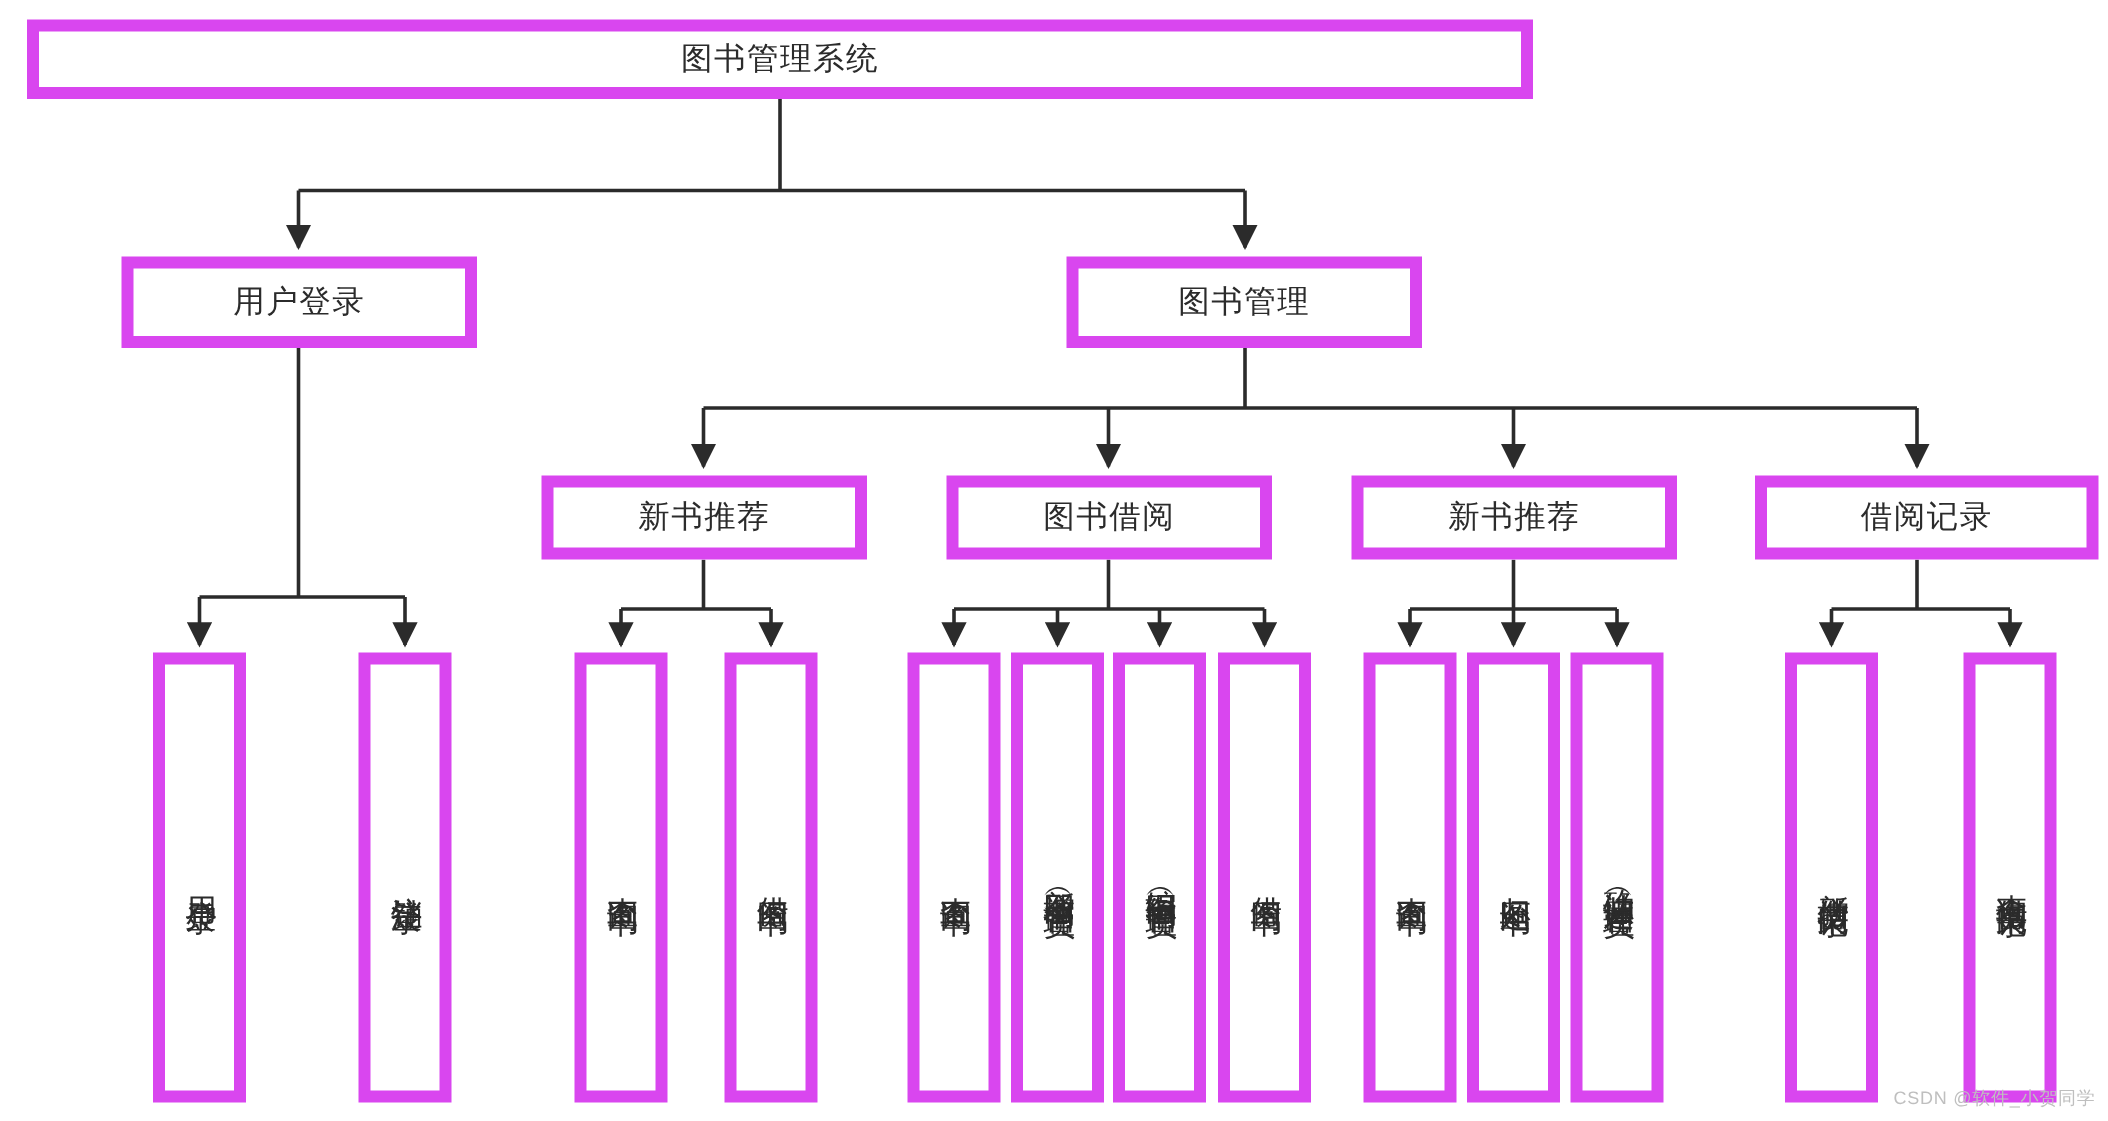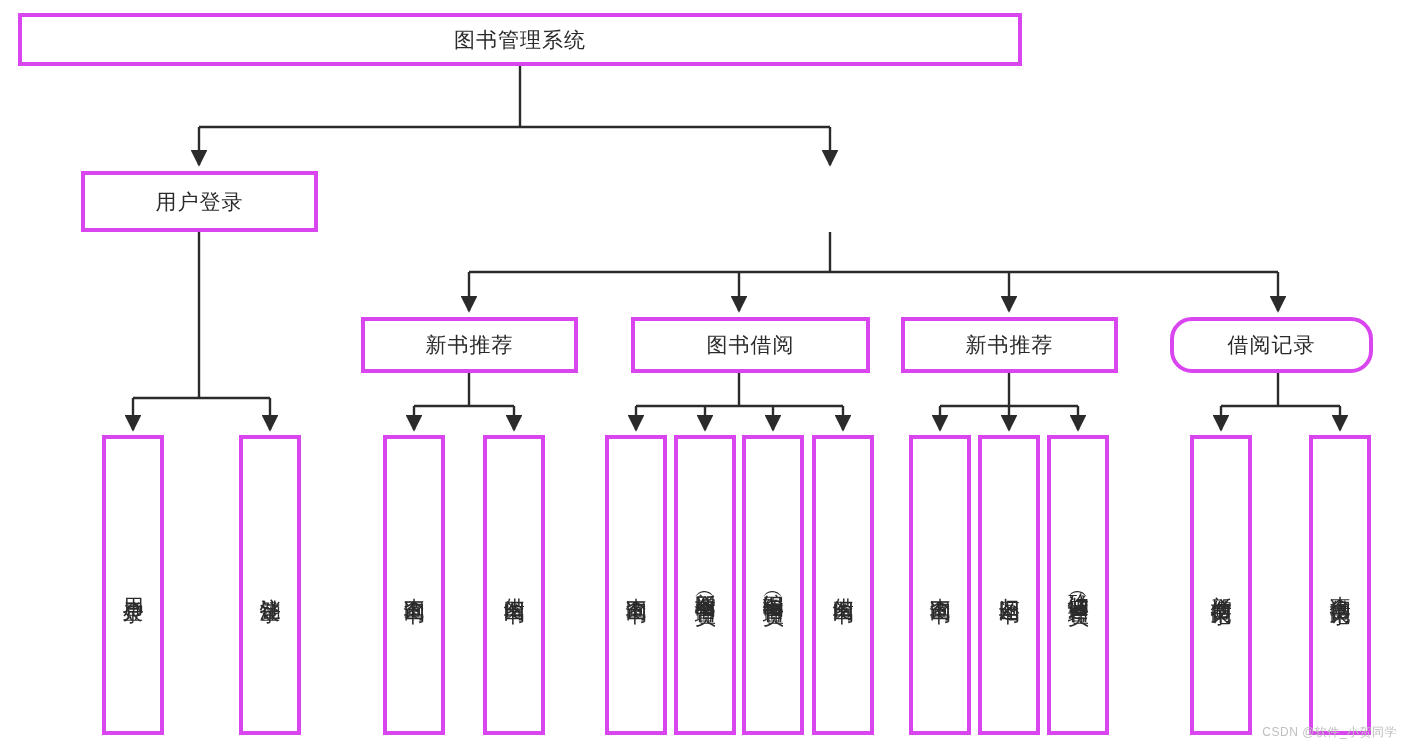--- a/index.html
+++ b/index.html
@@ -22,21 +22,21 @@
     left: 0;
     top: 0;
     width: 1405px;
     height: 747px;
     pointer-events: none;
   }
   .node {
     position: absolute;
     box-sizing: border-box;
     background: #ffffff;
-    border: 4px solid #d946ef;
+    border: 8px solid #d946ef;
     display: flex;
     align-items: center;
     justify-content: center;
     color: #2b2b2b;
     overflow: hidden;
   }
   .node.horiz {
     font-size: 21px;
     letter-spacing: 1px;
     line-height: 1.2;
@@ -118,25 +118,26 @@
       <path d="M 1278 373 L 1278 406"></path>
       <path d="M 1221 406 L 1340 406"></path>
       <path d="M 1221 406 L 1221 430" marker-end="url(#arrow)"></path>
       <path d="M 1340 406 L 1340 430" marker-end="url(#arrow)"></path>
     </g>
   </svg>
 
   <div class="node horiz" style="left:18px; top:13px; width:1004px; height:53px;">图书管理系统</div>
 
   <div class="node horiz" style="left:81px; top:171px; width:237px; height:61px;">用户登录</div>
+  <div class="node horiz" style="left:711px; top:171px; width:237px; height:61px;">图书管理</div>
 
   <div class="node horiz" style="left:361px; top:317px; width:217px; height:56px;">新书推荐</div>
-  <div class="node horiz" style="left:631px; top:317px; width:239px; height:56px;">图书借阅</div>
+  <div class="node horiz" style="left:631px; top:317px; width:217px; height:56px;">图书借阅</div>
   <div class="node horiz" style="left:901px; top:317px; width:217px; height:56px;">新书推荐</div>
-  <div class="node horiz" style="left:1170px; top:317px; width:203px; height:56px;border-radius:22px;">借阅记录</div>
+  <div class="node horiz" style="left:1170px; top:317px; width:229px; height:56px;">借阅记录</div>
 
   <div class="node vert" style="left:102px; top:435px; width:62px; height:300px;">
     <span class="vtext">用户登录</span>
   </div>
   <div class="node vert" style="left:239px; top:435px; width:62px; height:300px;">
     <span class="vtext">注销登录</span>
   </div>
 
   <div class="node vert" style="left:383px; top:435px; width:62px; height:300px;">
     <span class="vtext">查询图书</span>

